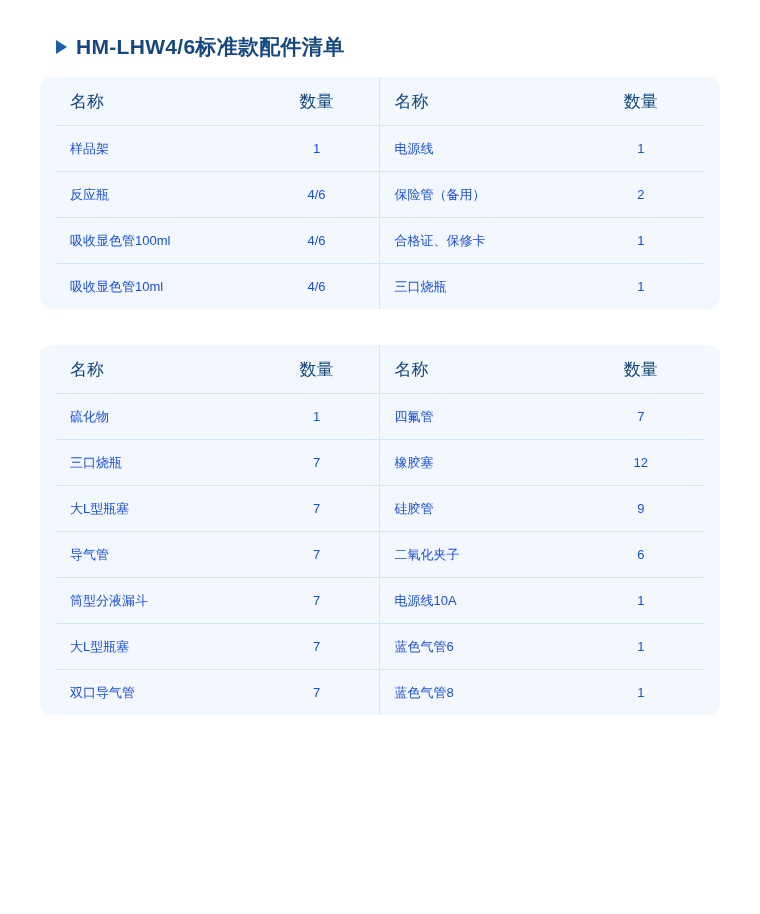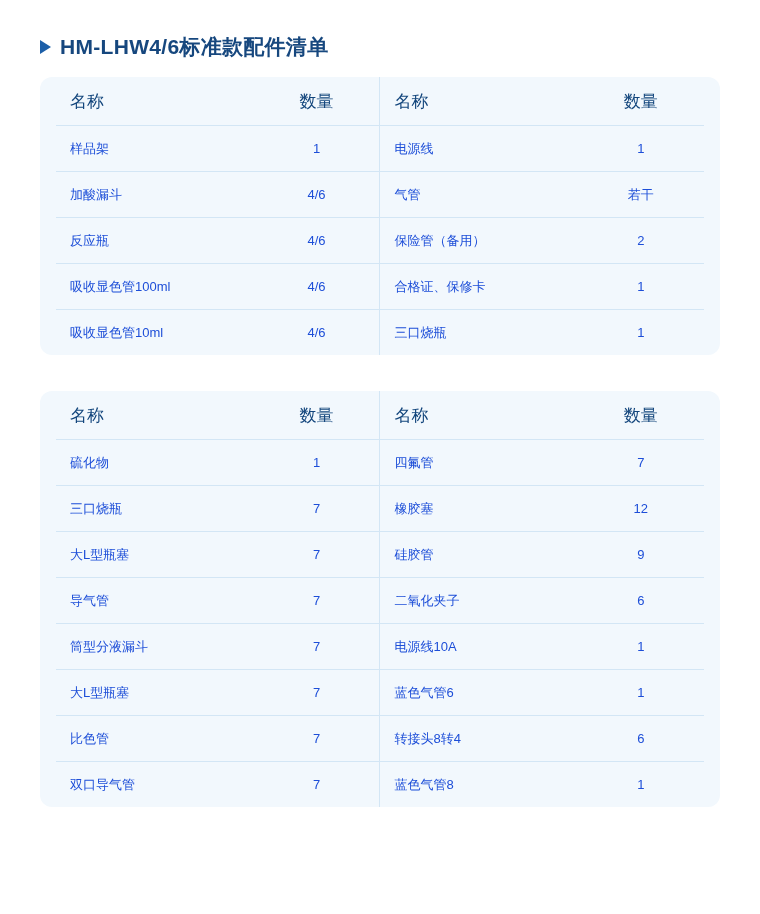--- a/index.html
+++ b/index.html
@@ -20,21 +20,21 @@
     box-sizing: border-box;
     padding: 22px 40px 0 40px;
   }
   .section {
     margin-bottom: 10px;
   }
   .section-heading {
     display: flex;
     align-items: center;
     gap: 9px;
-    margin: 12px 0 18px 0;
+    margin: 12px 0 18px 16px;
   }
   .triangle {
     width: 0;
     height: 0;
     border-left: 11px solid #1c5fa8;
     border-top: 7px solid transparent;
     border-bottom: 7px solid transparent;
     flex: none;
   }
   .section-title {
@@ -113,26 +113,20 @@
           </tr>
         </thead>
         <tbody>
           <tr>
             <td class="cell-name">样品架</td>
             <td class="cell-qty">1</td>
             <td class="cell-name divider-col">电源线</td>
             <td class="cell-qty">1</td>
           </tr>
           <tr>
-            <td class="cell-name">加酸漏斗</td>
-            <td class="cell-qty">4/6</td>
-            <td class="cell-name divider-col">气管</td>
-            <td class="cell-qty">若干</td>
-          </tr>
-          <tr>
             <td class="cell-name">反应瓶</td>
             <td class="cell-qty">4/6</td>
             <td class="cell-name divider-col">保险管（备用）</td>
             <td class="cell-qty">2</td>
           </tr>
           <tr>
             <td class="cell-name">吸收显色管100ml</td>
             <td class="cell-qty">4/6</td>
             <td class="cell-name divider-col">合格证、保修卡</td>
             <td class="cell-qty">1</td>
@@ -198,26 +192,20 @@
             <td class="cell-name divider-col">电源线10A</td>
             <td class="cell-qty">1</td>
           </tr>
           <tr>
             <td class="cell-name">大L型瓶塞</td>
             <td class="cell-qty">7</td>
             <td class="cell-name divider-col">蓝色气管6</td>
             <td class="cell-qty">1</td>
           </tr>
           <tr>
-            <td class="cell-name">比色管</td>
-            <td class="cell-qty">7</td>
-            <td class="cell-name divider-col">转接头8转4</td>
-            <td class="cell-qty">6</td>
-          </tr>
-          <tr>
             <td class="cell-name">双口导气管</td>
             <td class="cell-qty">7</td>
             <td class="cell-name divider-col">蓝色气管8</td>
             <td class="cell-qty">1</td>
           </tr>
         </tbody>
       </table>
     </div>
   </div>
 

